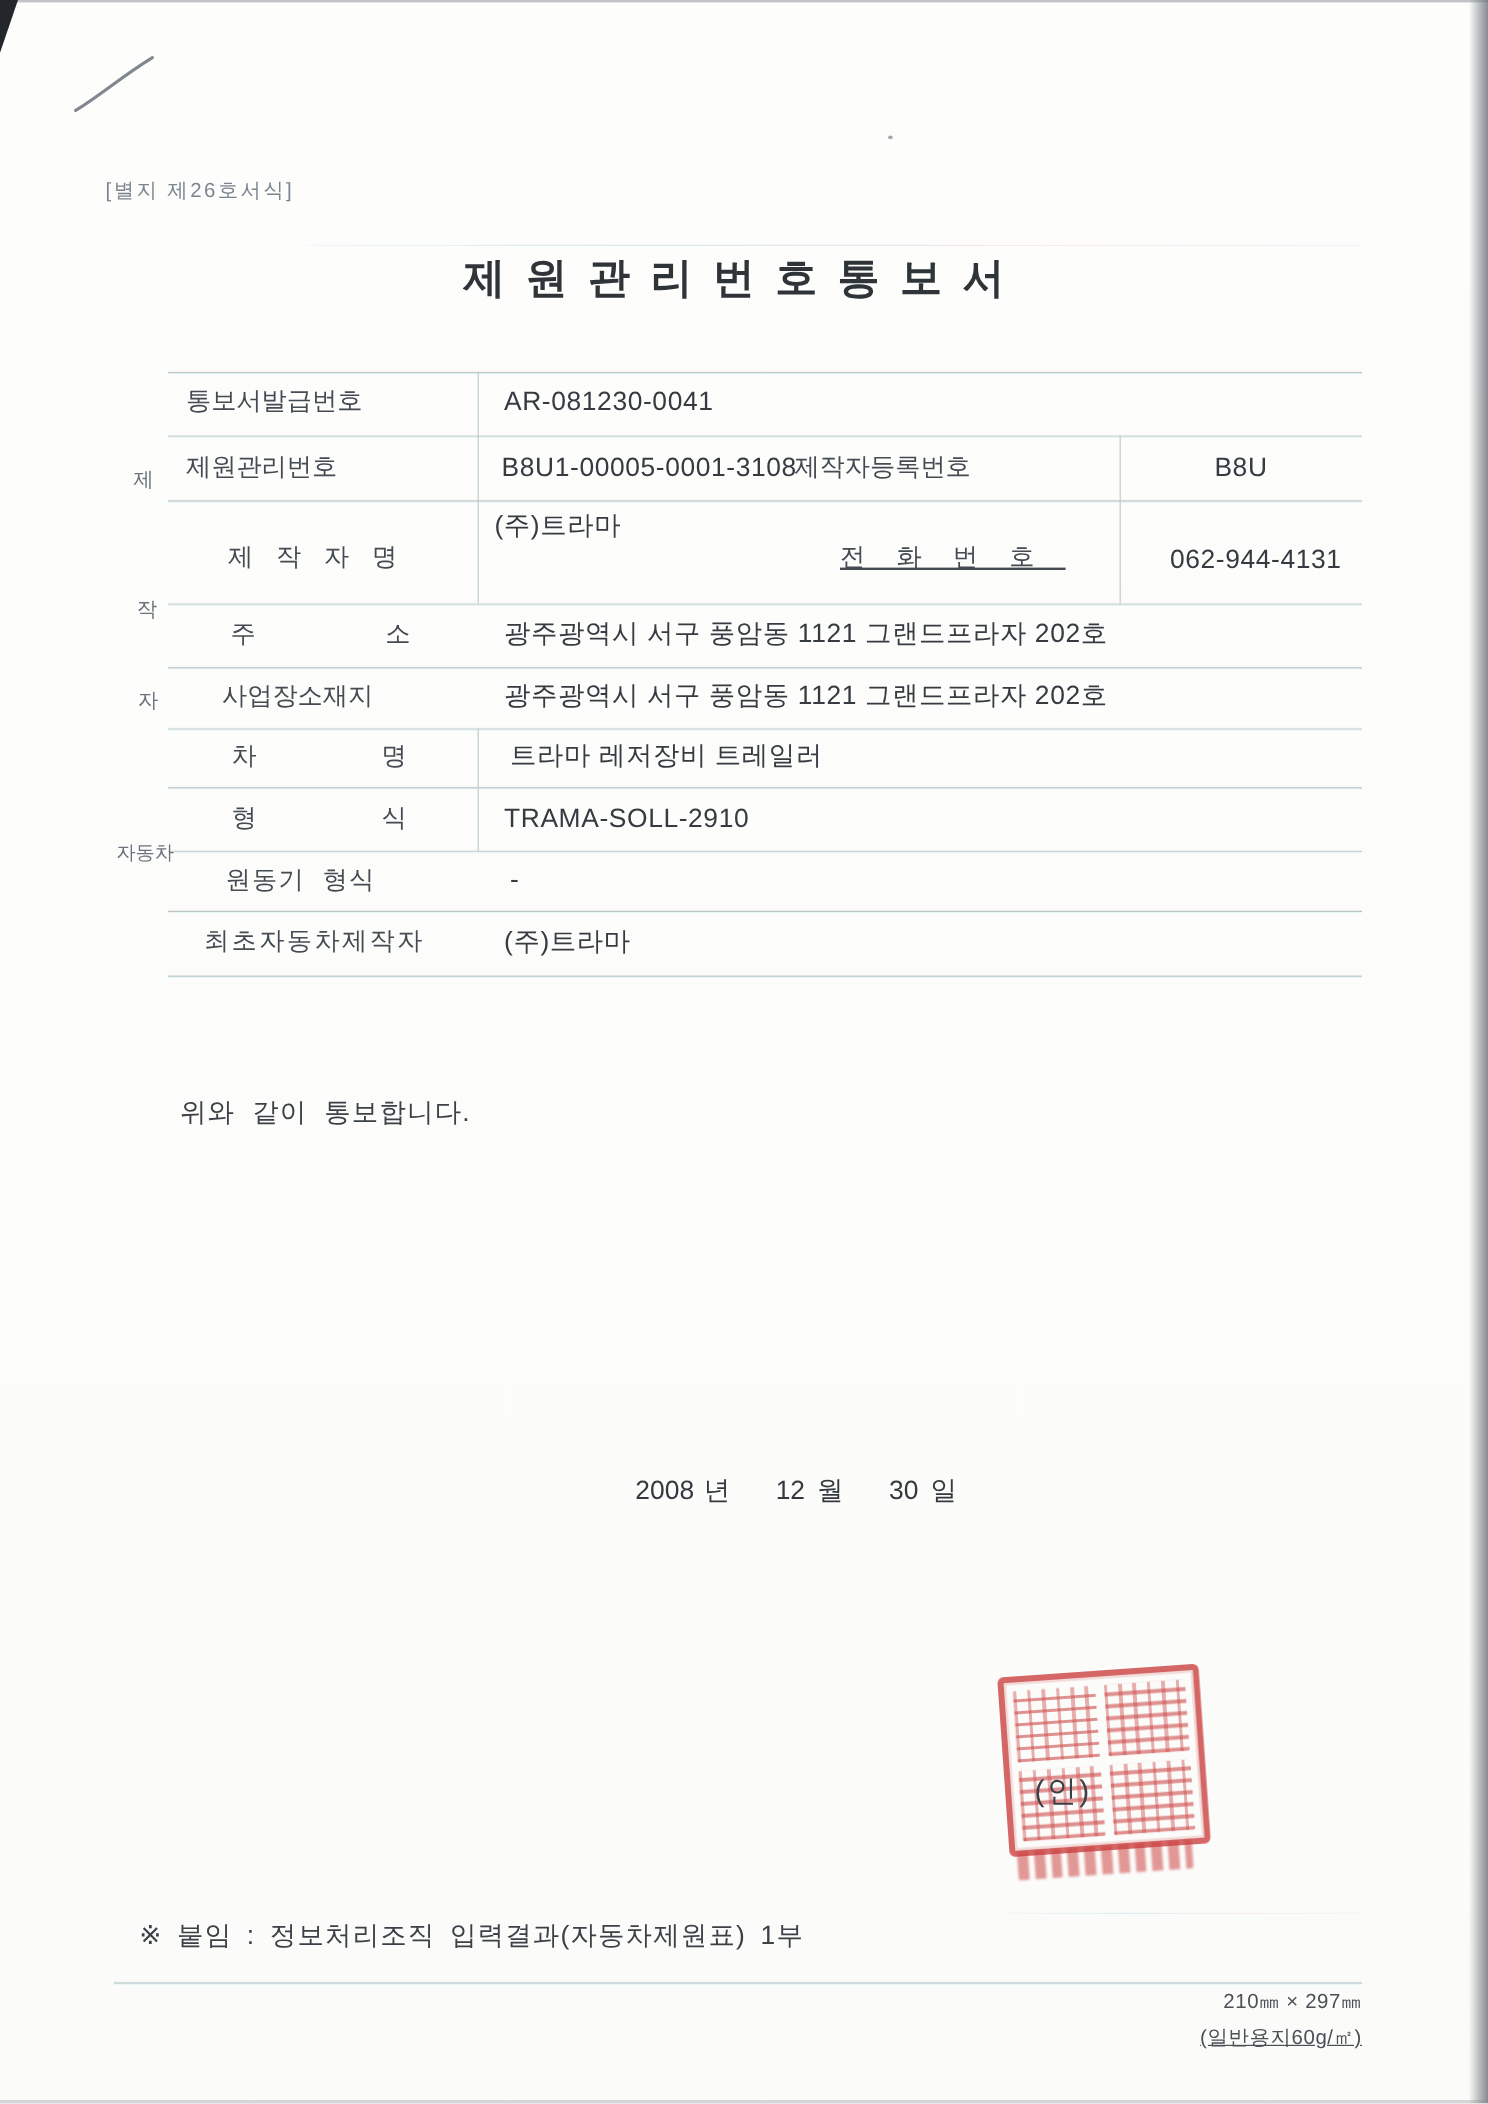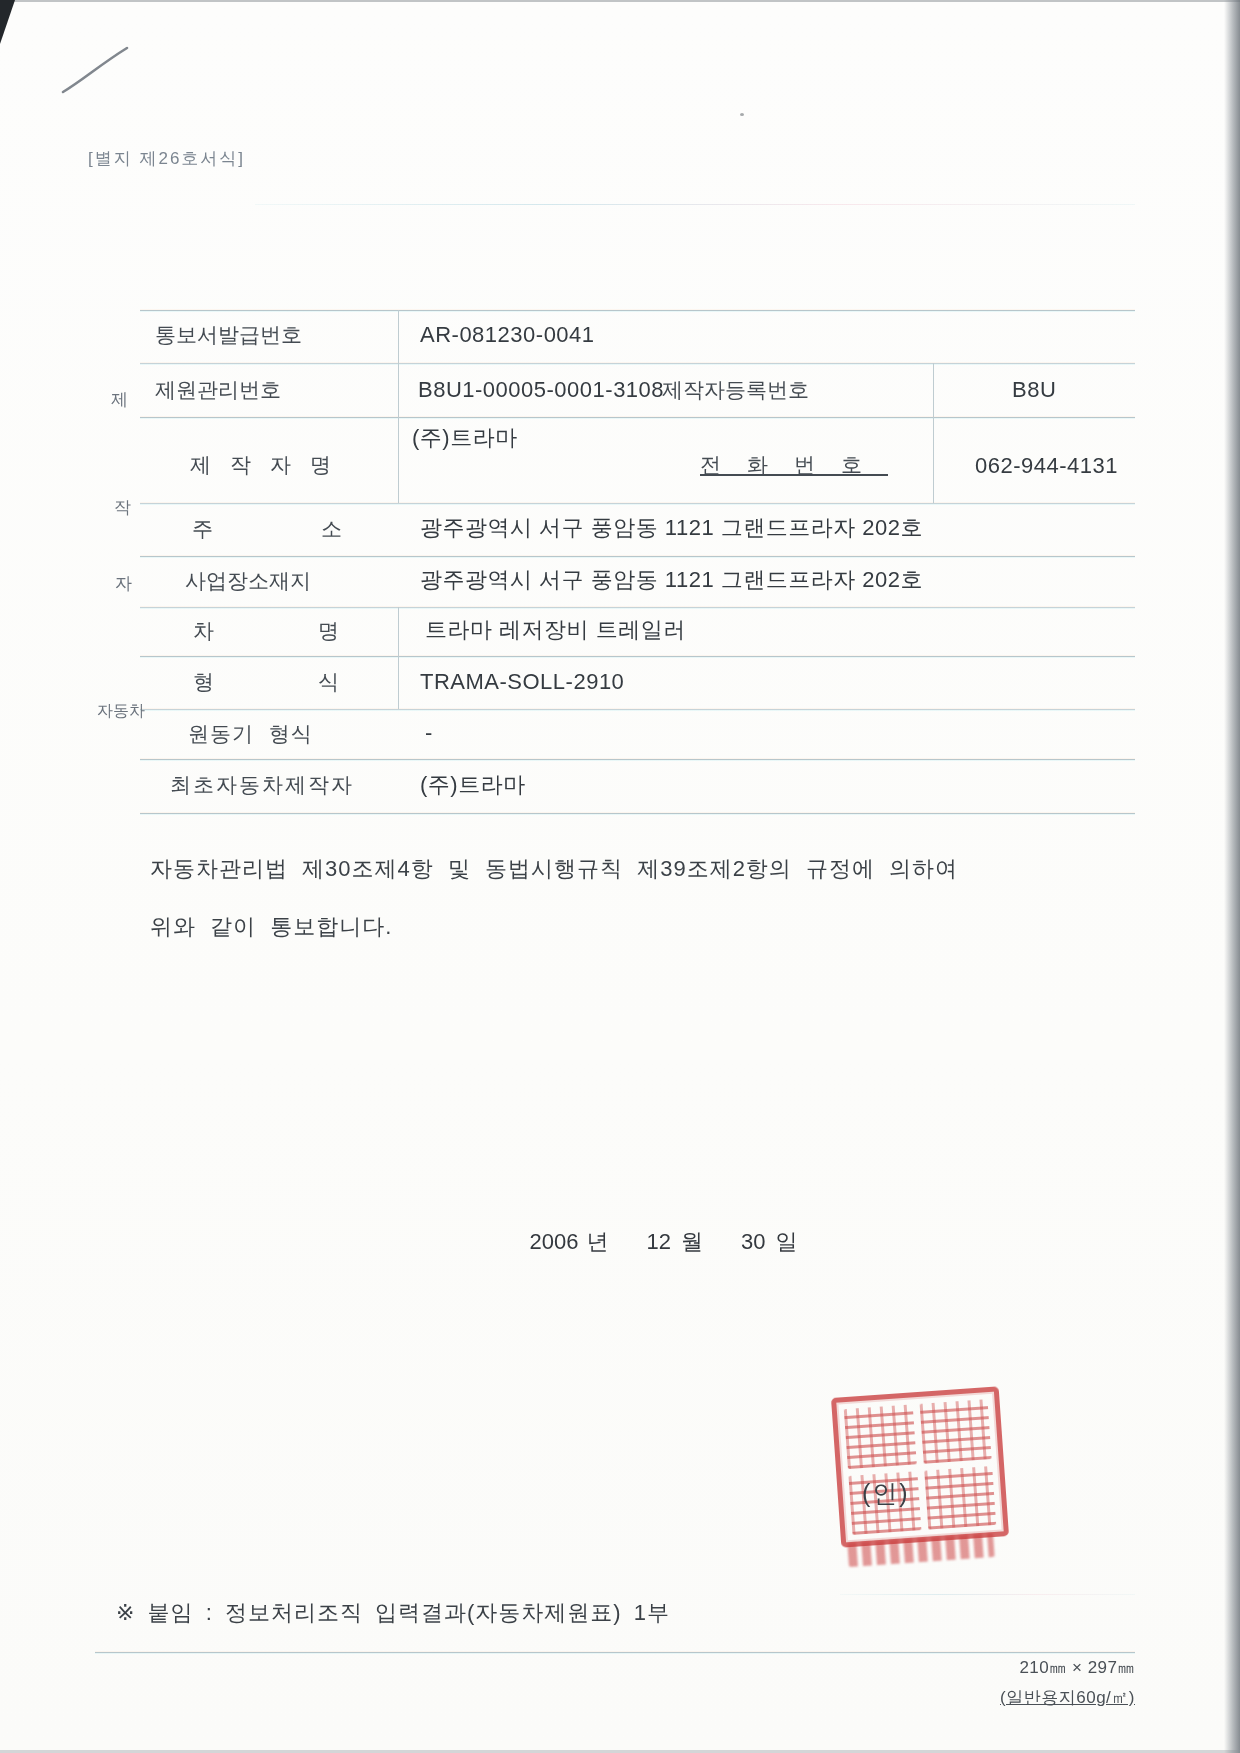--- a/index.html
+++ b/index.html
@@ -78,20 +78,21 @@
   <div class="edge-bottom"></div>
   <div class="corner-tl"></div>
   <div class="dust" style="left:740px;top:113px;"></div>
 
   <svg class="pen" width="86" height="62" viewBox="0 0 86 62">
     <path d="M8 52 C 28 40, 46 24, 72 8" stroke="#81878e" stroke-width="2.6" fill="none" stroke-linecap="round"></path>
   </svg>
 
   <div class="t form-ref">[별지 제26호서식]</div>
   <div class="faint" style="left:255px;top:204px;width:880px;"></div>
+  <div class="t title">제원관리번호통보서</div>
 
   <div class="hl" style="top:310px;"></div>
   <div class="hl soft" style="top:363px;"></div>
   <div class="hl" style="top:417px;"></div>
   <div class="hl soft" style="top:503px;"></div>
   <div class="hl" style="top:556px;"></div>
   <div class="hl soft" style="top:607px;"></div>
   <div class="hl" style="top:656px;"></div>
   <div class="hl soft" style="top:709px;"></div>
   <div class="hl" style="top:759px;"></div>
@@ -130,25 +131,24 @@
   <div class="t val" style="left:425px;top:719px;">-</div>
 
   <div class="t lbl" style="left:170px;top:772px;letter-spacing:2px;">최초자동차제작자</div>
   <div class="t val" style="left:420px;top:771px;">(주)트라마</div>
 
   <div class="side" style="left:111px;top:388px;">제</div>
   <div class="side" style="left:114px;top:496px;">작</div>
   <div class="side" style="left:115px;top:572px;">자</div>
   <div class="side" style="left:97px;top:701px;font-size:16px;">자동차</div>
 
-  <div class="t body-line" style="left:150px;top:855px;">자동차관리법 제30조제4항 및 동법시행규칙 제39조제2항의 규정에 의하여</div>
   <div class="t body-line" style="left:150px;top:913px;">위와 같이 통보합니다.</div>
 
   <div class="t date-line">
-    <span>2006</span><span style="margin-left:8px;">년</span><span style="margin-left:38px;">12</span><span style="margin-left:10px;">월</span><span style="margin-left:38px;">30</span><span style="margin-left:10px;">일</span>
+    <span>2008</span><span style="margin-left:8px;">년</span><span style="margin-left:38px;">12</span><span style="margin-left:10px;">월</span><span style="margin-left:38px;">30</span><span style="margin-left:10px;">일</span>
   </div>
 
   <div class="t seal-label">(인)</div>
   <div class="stamp">
     <div class="cell"></div>
     <div class="cell"></div>
     <div class="cell"></div>
     <div class="cell"></div>
   </div>
   <div class="stamp-sub"></div>

